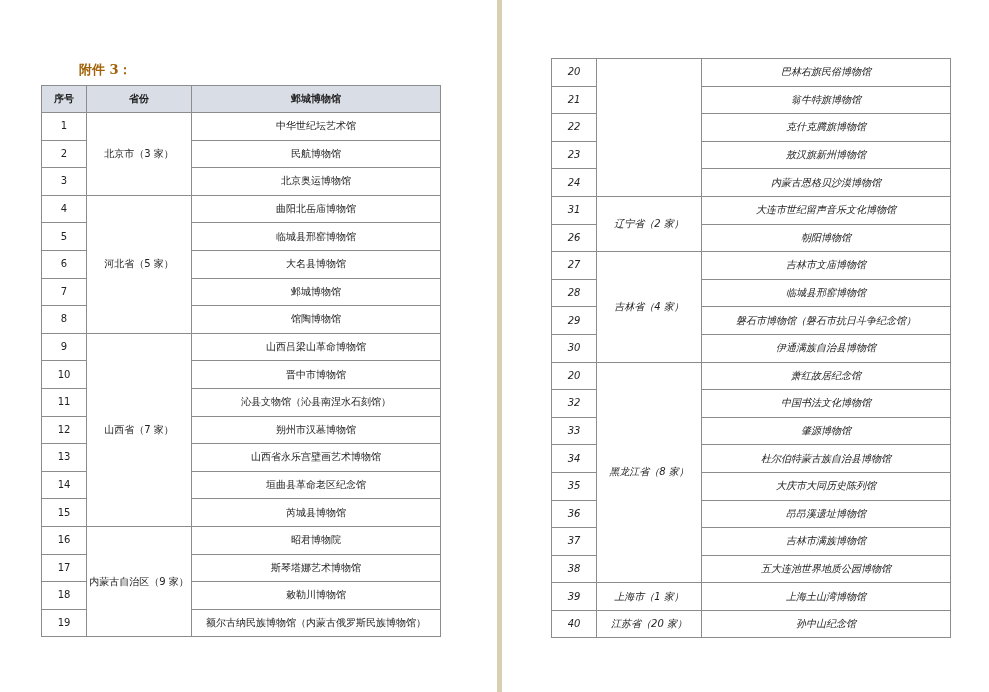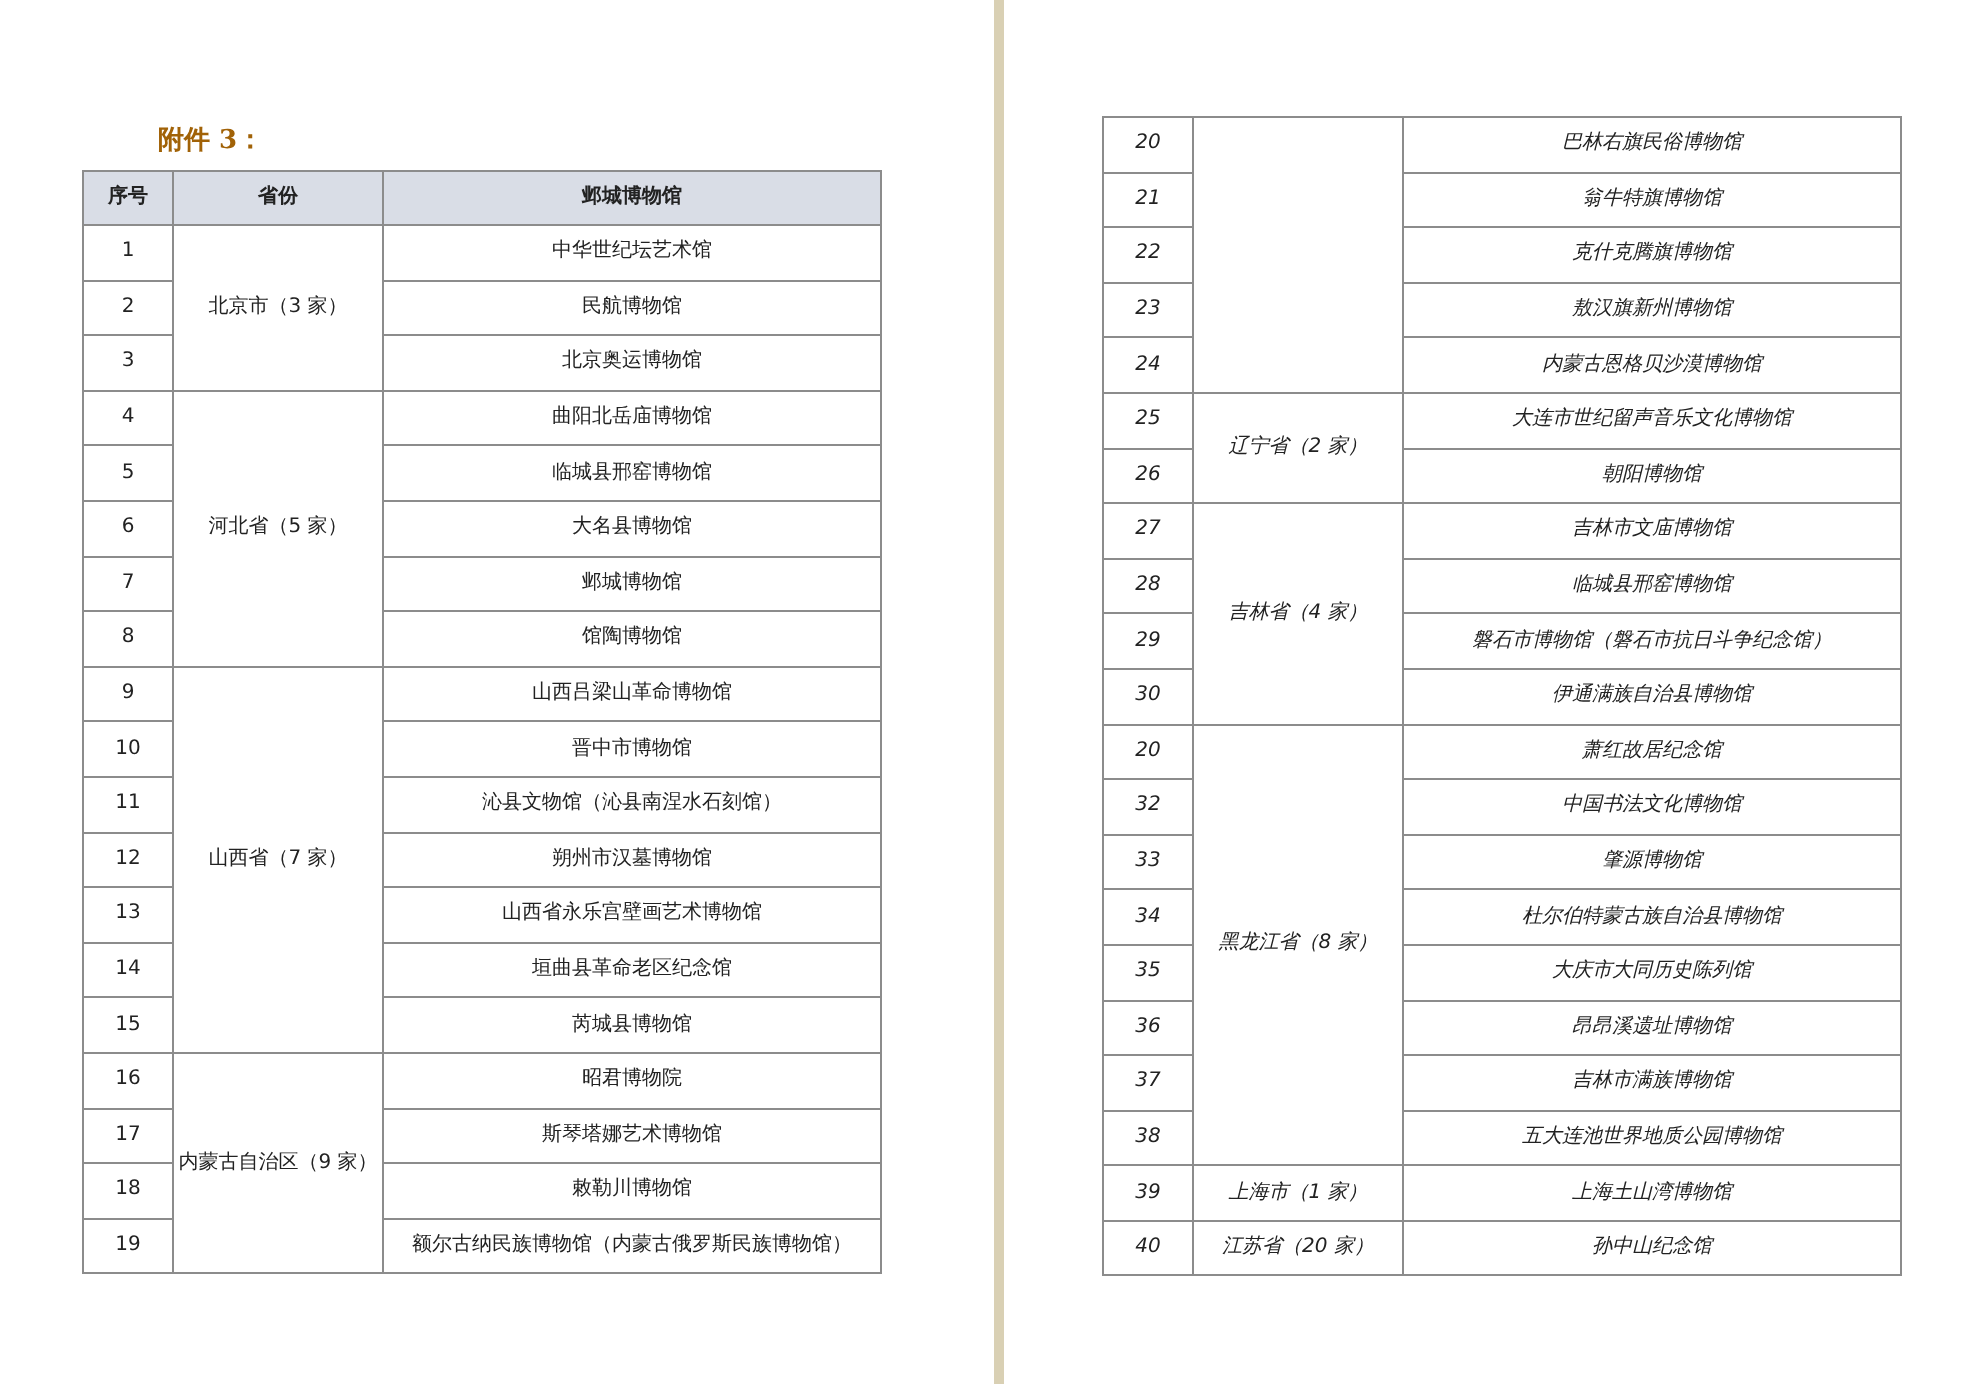--- a/index.html
+++ b/index.html
@@ -173,21 +173,21 @@
       </tr>
       <tr>
         <td>23</td>
         <td>敖汉旗新州博物馆</td>
       </tr>
       <tr>
         <td>24</td>
         <td>内蒙古恩格贝沙漠博物馆</td>
       </tr>
       <tr>
-        <td>25</td>
+        <td>31</td>
         <td rowspan="2">辽宁省（2 家）</td>
         <td>大连市世纪留声音乐文化博物馆</td>
       </tr>
       <tr>
         <td>26</td>
         <td>朝阳博物馆</td>
       </tr>
       <tr>
         <td>27</td>
         <td rowspan="4">吉林省（4 家）</td>

